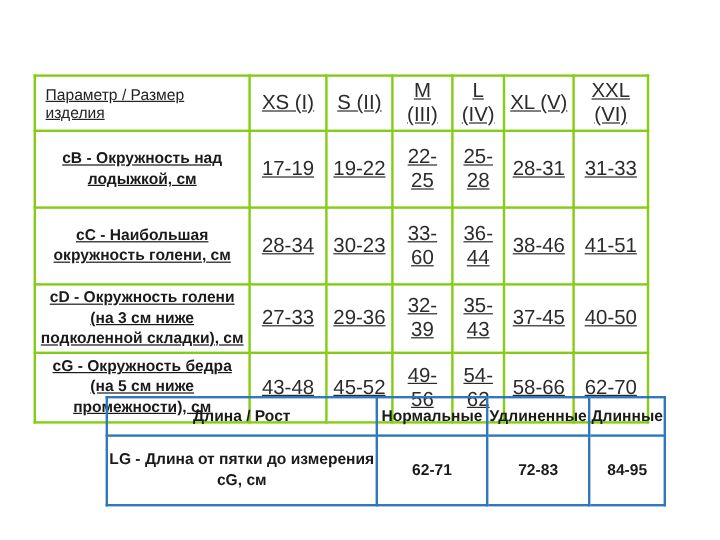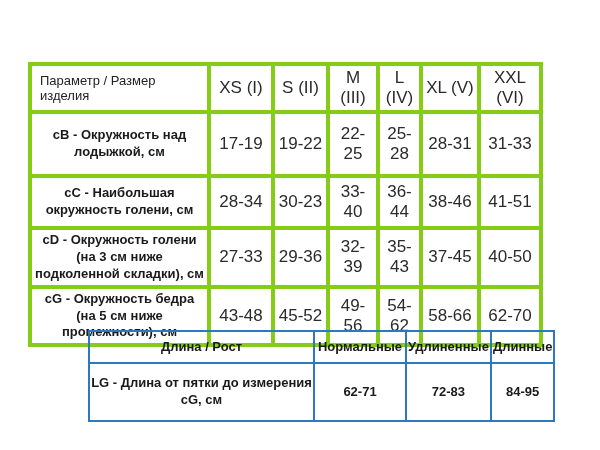--- a/index.html
+++ b/index.html
@@ -7,22 +7,22 @@
   body {
     width: 600px; height: 450px; background: #ffffff;
     font-family: "Liberation Sans", sans-serif; color: #222222;
   }
   .page { position: relative; width: 600px; height: 450px; overflow: hidden; }
   table { border-collapse: collapse; table-layout: fixed; }
 
   
   .size-table { position: absolute; left: 28px; top: 62px; }
   .size-table td {
-    border: 4px solid #84cc16; text-align: center; vertical-align: middle;
-    padding: 2px 3px; overflow: hidden;
+    border: 2px solid #84cc16; text-align: center; vertical-align: middle;
+    padding: 2px 3px; overflow: hidden; text-decoration: underline;
   }
   .size-table .param-header { text-align: left; font-weight: 400; font-size: 13px; padding-left: 8px; }
   .size-table .size-header { font-size: 17px; font-weight: 400; color: #2b2b2b; }
   .size-table .row-label   { font-weight: 700; font-size: 13px; line-height: 1.3; color: #1a1a1a; }
   .size-table .value       { font-size: 17px; font-weight: 400; color: #2b2b2b; }
 
   
   .length-table { position: absolute; left: 88px; top: 330px; }
   .length-table td {
     border: 2px solid #2E79BD; text-align: center; vertical-align: middle;
@@ -57,25 +57,25 @@
     </tr>
     <tr style="height:64px">
       <td class="row-label">cB - Окружность над лодыжкой, см</td>
       <td class="value">17-19</td>
       <td class="value">19-22</td>
       <td class="value">22-25</td>
       <td class="value">25-28</td>
       <td class="value">28-31</td>
       <td class="value">31-33</td>
     </tr>
-    <tr style="height:52px">
+    <tr style="height:64px">
       <td class="row-label">cC - Наибольшая окружность голени, см</td>
       <td class="value">28-34</td>
       <td class="value">30-23</td>
-      <td class="value">33-40</td>
+      <td class="value">33-60</td>
       <td class="value">36-44</td>
       <td class="value">38-46</td>
       <td class="value">41-51</td>
     </tr>
     <tr style="height:52px">
       <td class="row-label">cD - Окружность голени (на 3 см ниже подколенной складки), см</td>
       <td class="value">27-33</td>
       <td class="value">29-36</td>
       <td class="value">32-39</td>
       <td class="value">35-43</td>

